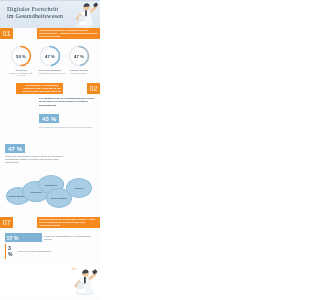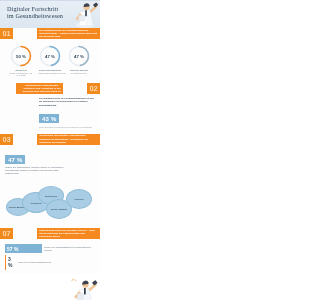--- a/index.html
+++ b/index.html
@@ -187,24 +187,20 @@
     <div class="sec02">
       <div class="blk-right">
         <div class="para">Die Digitalisierung im Gesundheitswesen ist fuer die Menschen in Deutschland ein zentrales Zukunftsthema.</div>
         <div class="bigbar">43 %</div>
         <div class="foot-note">Quelle: Befragung von Buergerinnen und Buergern in Deutschland</div>
       </div>
     </div>
   </div>
 
   <div class="section">
-    <div class="band left">
-      <div class="numbox">03</div>
-      <div class="bandtext">Telemedizin und digitale Anwendungen gewinnen an Bedeutung – besonders bei juengeren Zielgruppen</div>
-    </div>
     <div class="sec03">
       <div class="blk-left">
         <div class="bigbar">47 %</div>
         <div class="para reg">nutzen die Moeglichkeit, Termine online zu vereinbaren oder Befunde digital zu erhalten und wuerden dies weiterhin tun.</div>
       </div>
     </div>
   </div>
 
   <div class="section">
     <div class="sec04">

